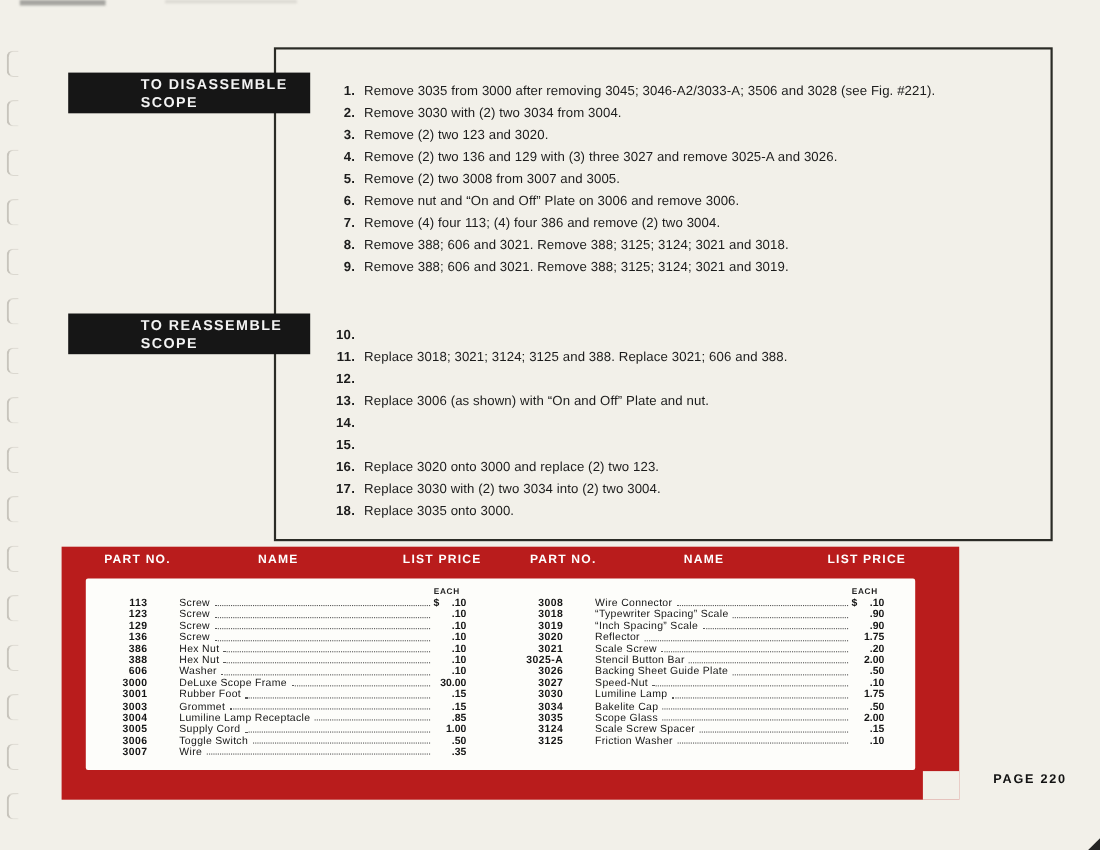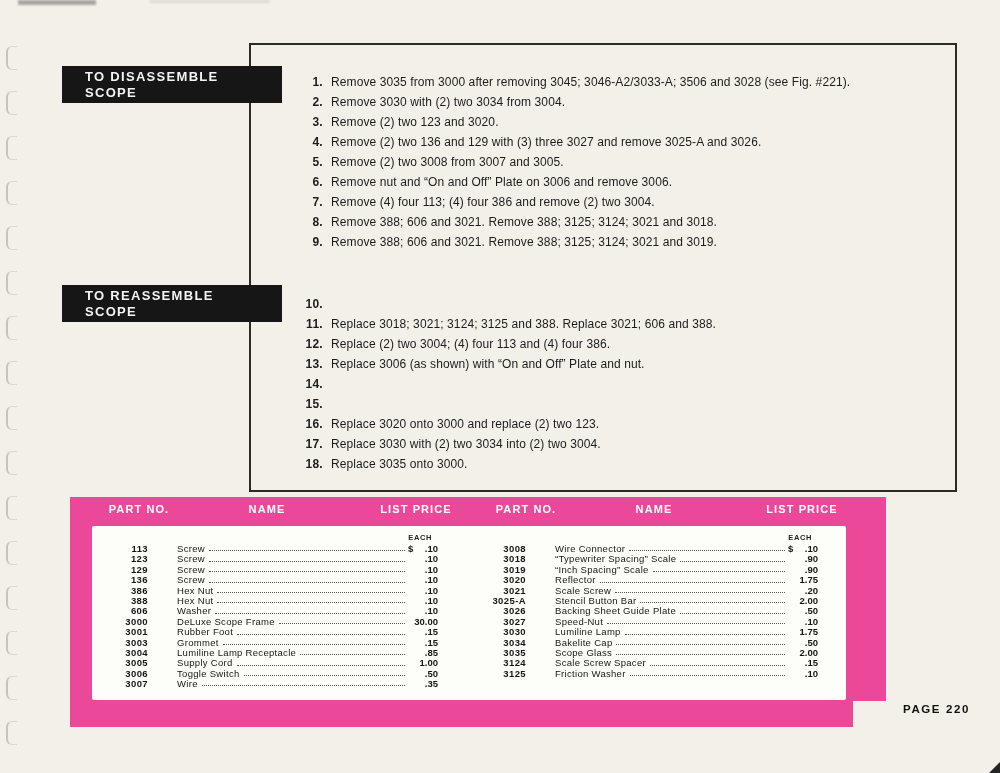--- a/index.html
+++ b/index.html
@@ -16,32 +16,32 @@
     border-radius:6px 0 0 6px;
   }
   .smudge-top{position:absolute;left:18px;top:0;width:78px;height:5px;background:#8d8d89;filter:blur(1px);opacity:.75;}
   .smudge-top2{position:absolute;left:150px;top:0;width:120px;height:3px;background:#b5b3ad;filter:blur(1px);opacity:.35;}
   .corner-fold{position:absolute;right:0;bottom:0;width:0;height:0;border-left:11px solid transparent;border-bottom:11px solid #242424;}
   
   .steps-box{position:absolute;left:249px;top:43px;width:704px;height:445px;border:2px solid #2b2b26;z-index:1;}
   .section-header{
     position:absolute;left:62px;width:220px;height:37px;background:#161616;z-index:3;
     color:#f3f3f3;font-weight:bold;font-size:13px;letter-spacing:1.3px;line-height:16px;
-    padding:3px 0 0 23px;box-sizing:border-box;
+    padding:3px 0 0 66px;box-sizing:border-box;
   }
   #hdr-disassemble{top:66px;}
   #hdr-reassemble{top:285px;}
   .steps{position:absolute;left:290px;z-index:2;}
   #steps-disassemble{top:72px;}
   #steps-reassemble{top:294px;}
   .step{display:flex;height:20px;align-items:center;font-size:12px;white-space:nowrap;}
   .step-num{width:33px;text-align:right;font-weight:bold;margin-right:8px;letter-spacing:.3px;flex-shrink:0;}
   .step-text{letter-spacing:.1px;}
   
-  .parts-table{position:absolute;left:70px;top:497px;width:816px;height:230px;background:#ec4899;}
+  .parts-table{position:absolute;left:56px;top:497px;width:816px;height:230px;background:#b91c1c;}
   .pt-header-label{
     position:absolute;top:6px;transform:translateX(-50%);
     color:#ffffff;font-weight:bold;font-size:11px;letter-spacing:1.1px;white-space:nowrap;
   }
   .pt-notch{position:absolute;right:0;bottom:0;width:33px;height:26px;background:#f2f0e9;}
   .pt-panel{position:absolute;left:22px;top:29px;width:754px;height:174px;background:#fdfdfa;border-radius:2px;}
   .pt-col{position:absolute;top:17px;}
   #pt-col-left{left:16px;width:330px;}
   #pt-col-right{left:394px;width:332px;}
   .each-label{position:absolute;top:-10px;right:6px;font-size:7.5px;font-weight:bold;letter-spacing:.6px;color:#222;}
@@ -136,21 +136,20 @@
 
   <div class="step">
       <span class="step-num">10.</span>
     </div>
       <div class="step">
       <span class="step-num">11.</span>
       <span class="step-text">Replace 3018; 3021; 3124; 3125 and 388. Replace 3021; 606 and 388.</span>
     </div>
       <div class="step">
       <span class="step-num">12.</span>
-      <span class="step-text">Replace (2) two 3004; (4) four 113 and (4) four 386.</span>
     </div>
       <div class="step">
       <span class="step-num">13.</span>
       <span class="step-text">Replace 3006 (as shown) with “On and Off” Plate and nut.</span>
     </div>
       <div class="step">
       <span class="step-num">14.</span>
     </div>
       <div class="step">
       <span class="step-num">15.</span>

